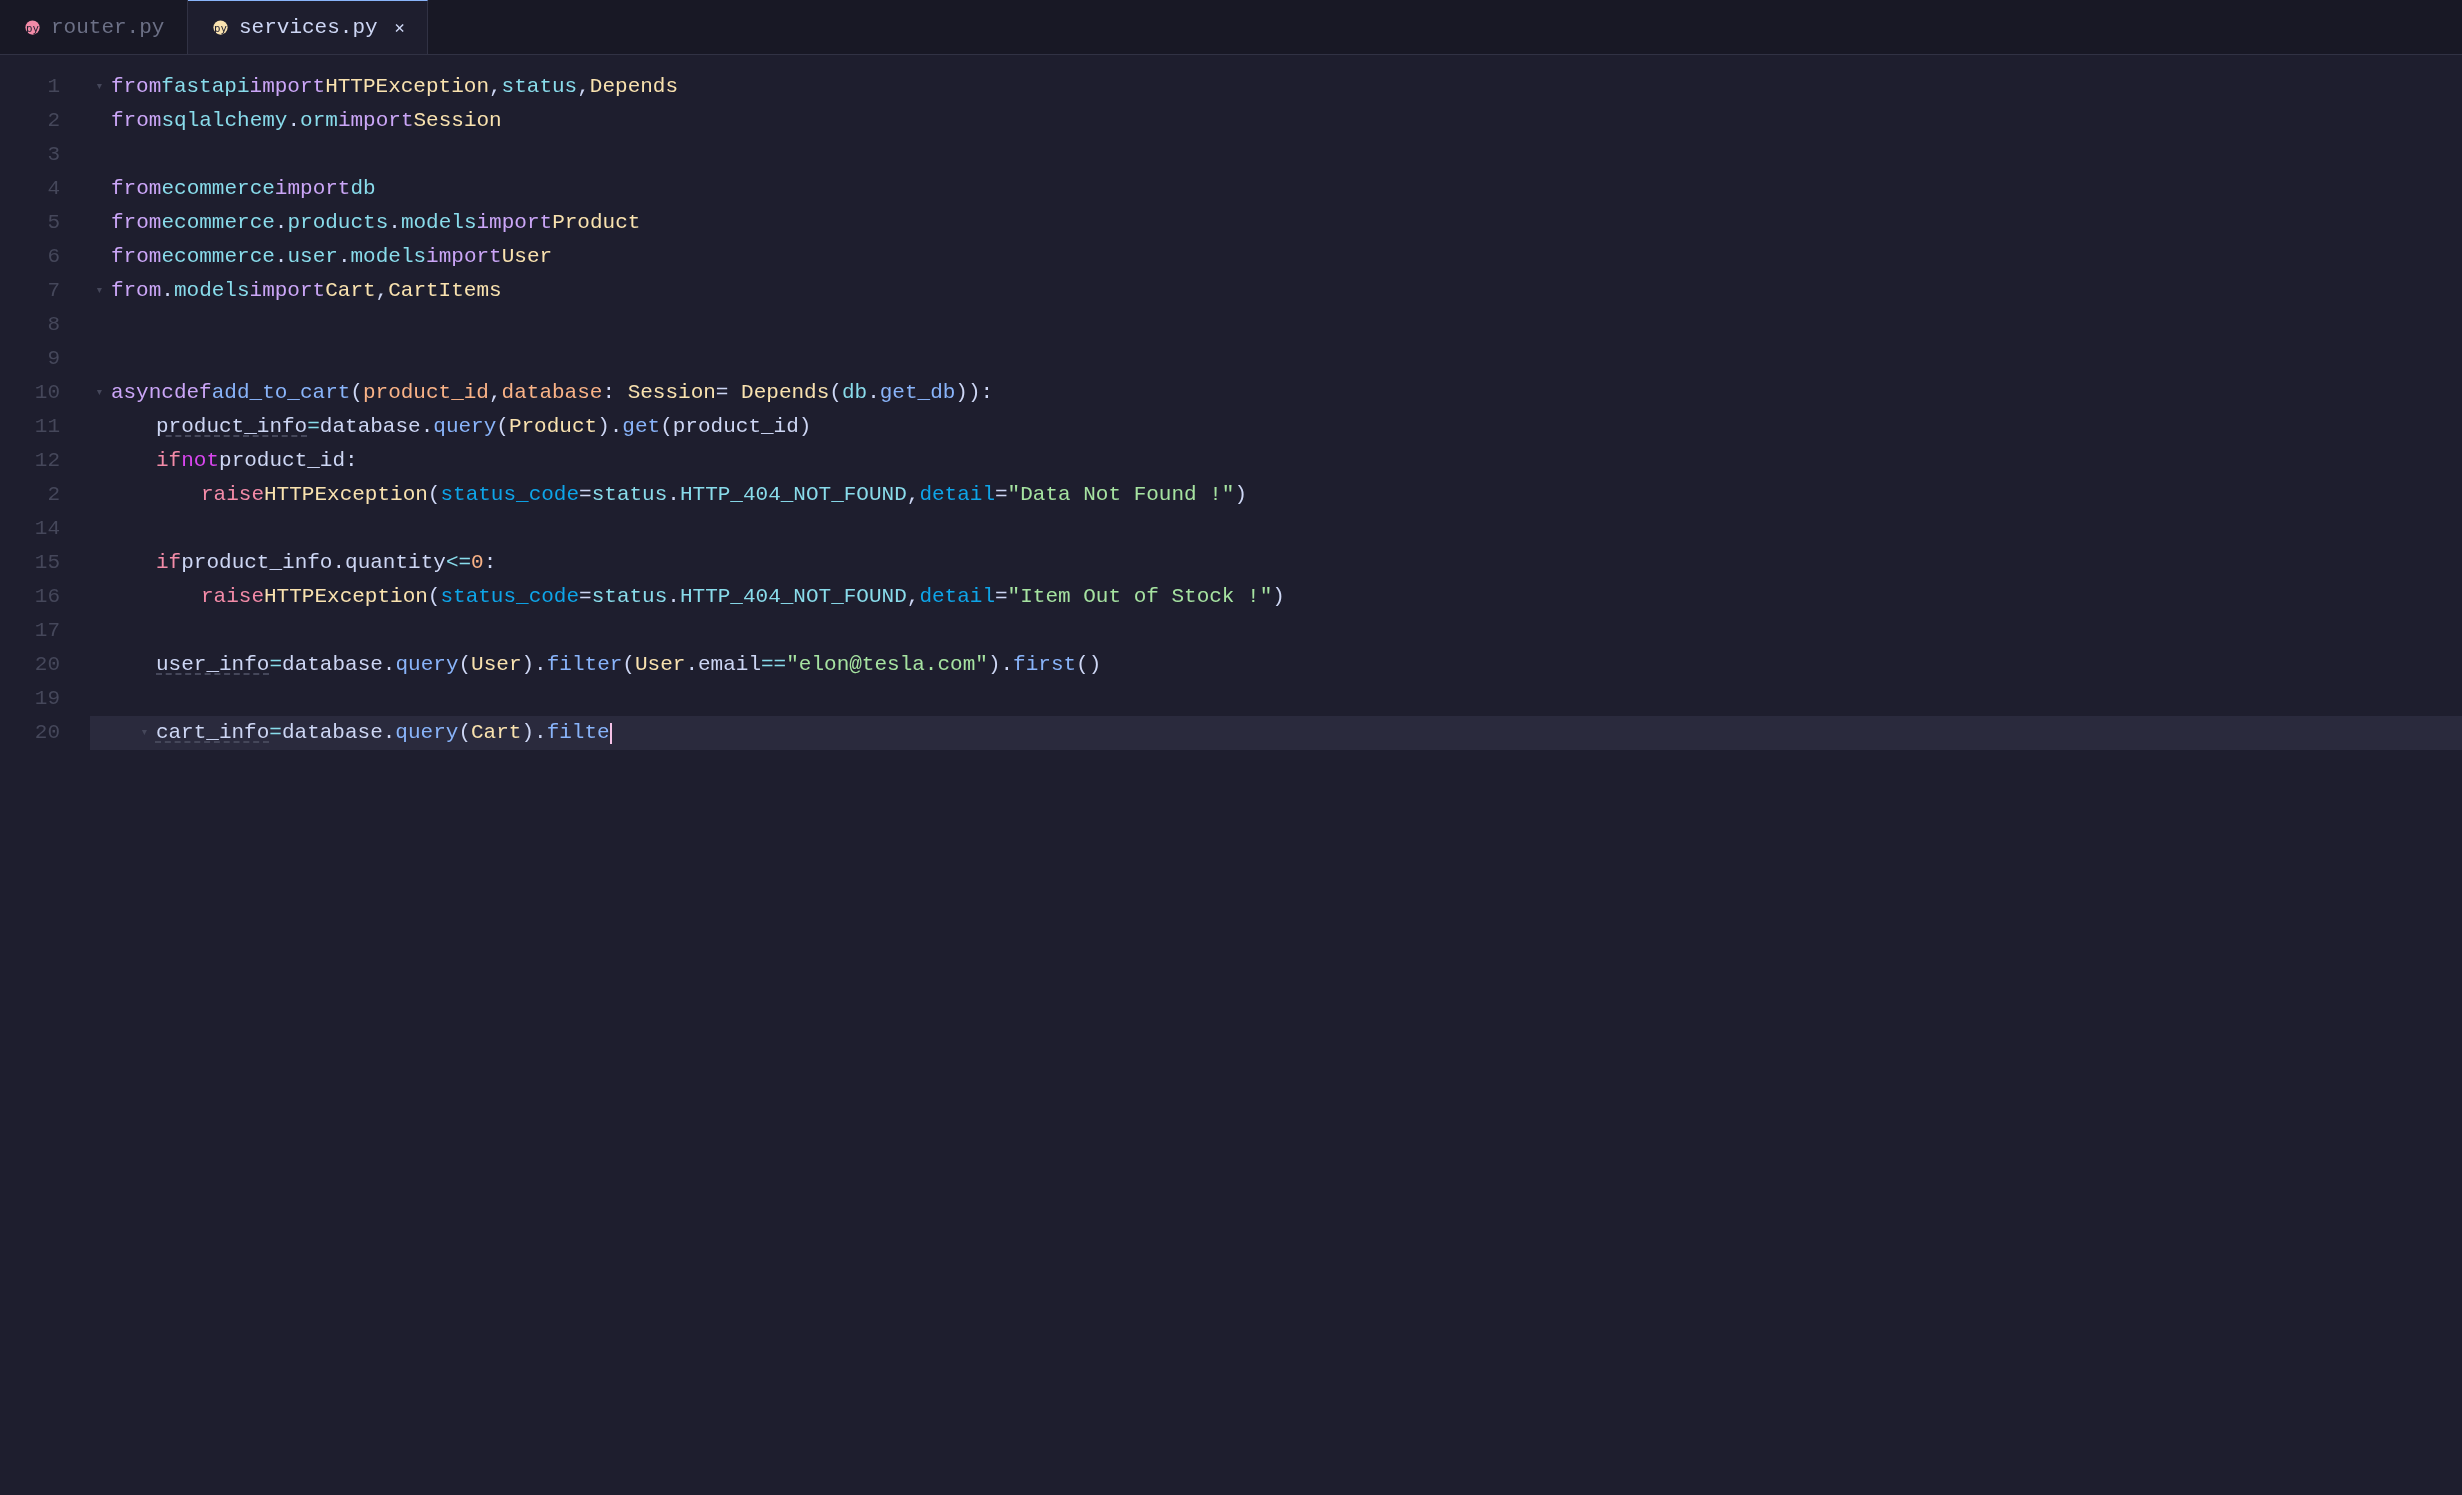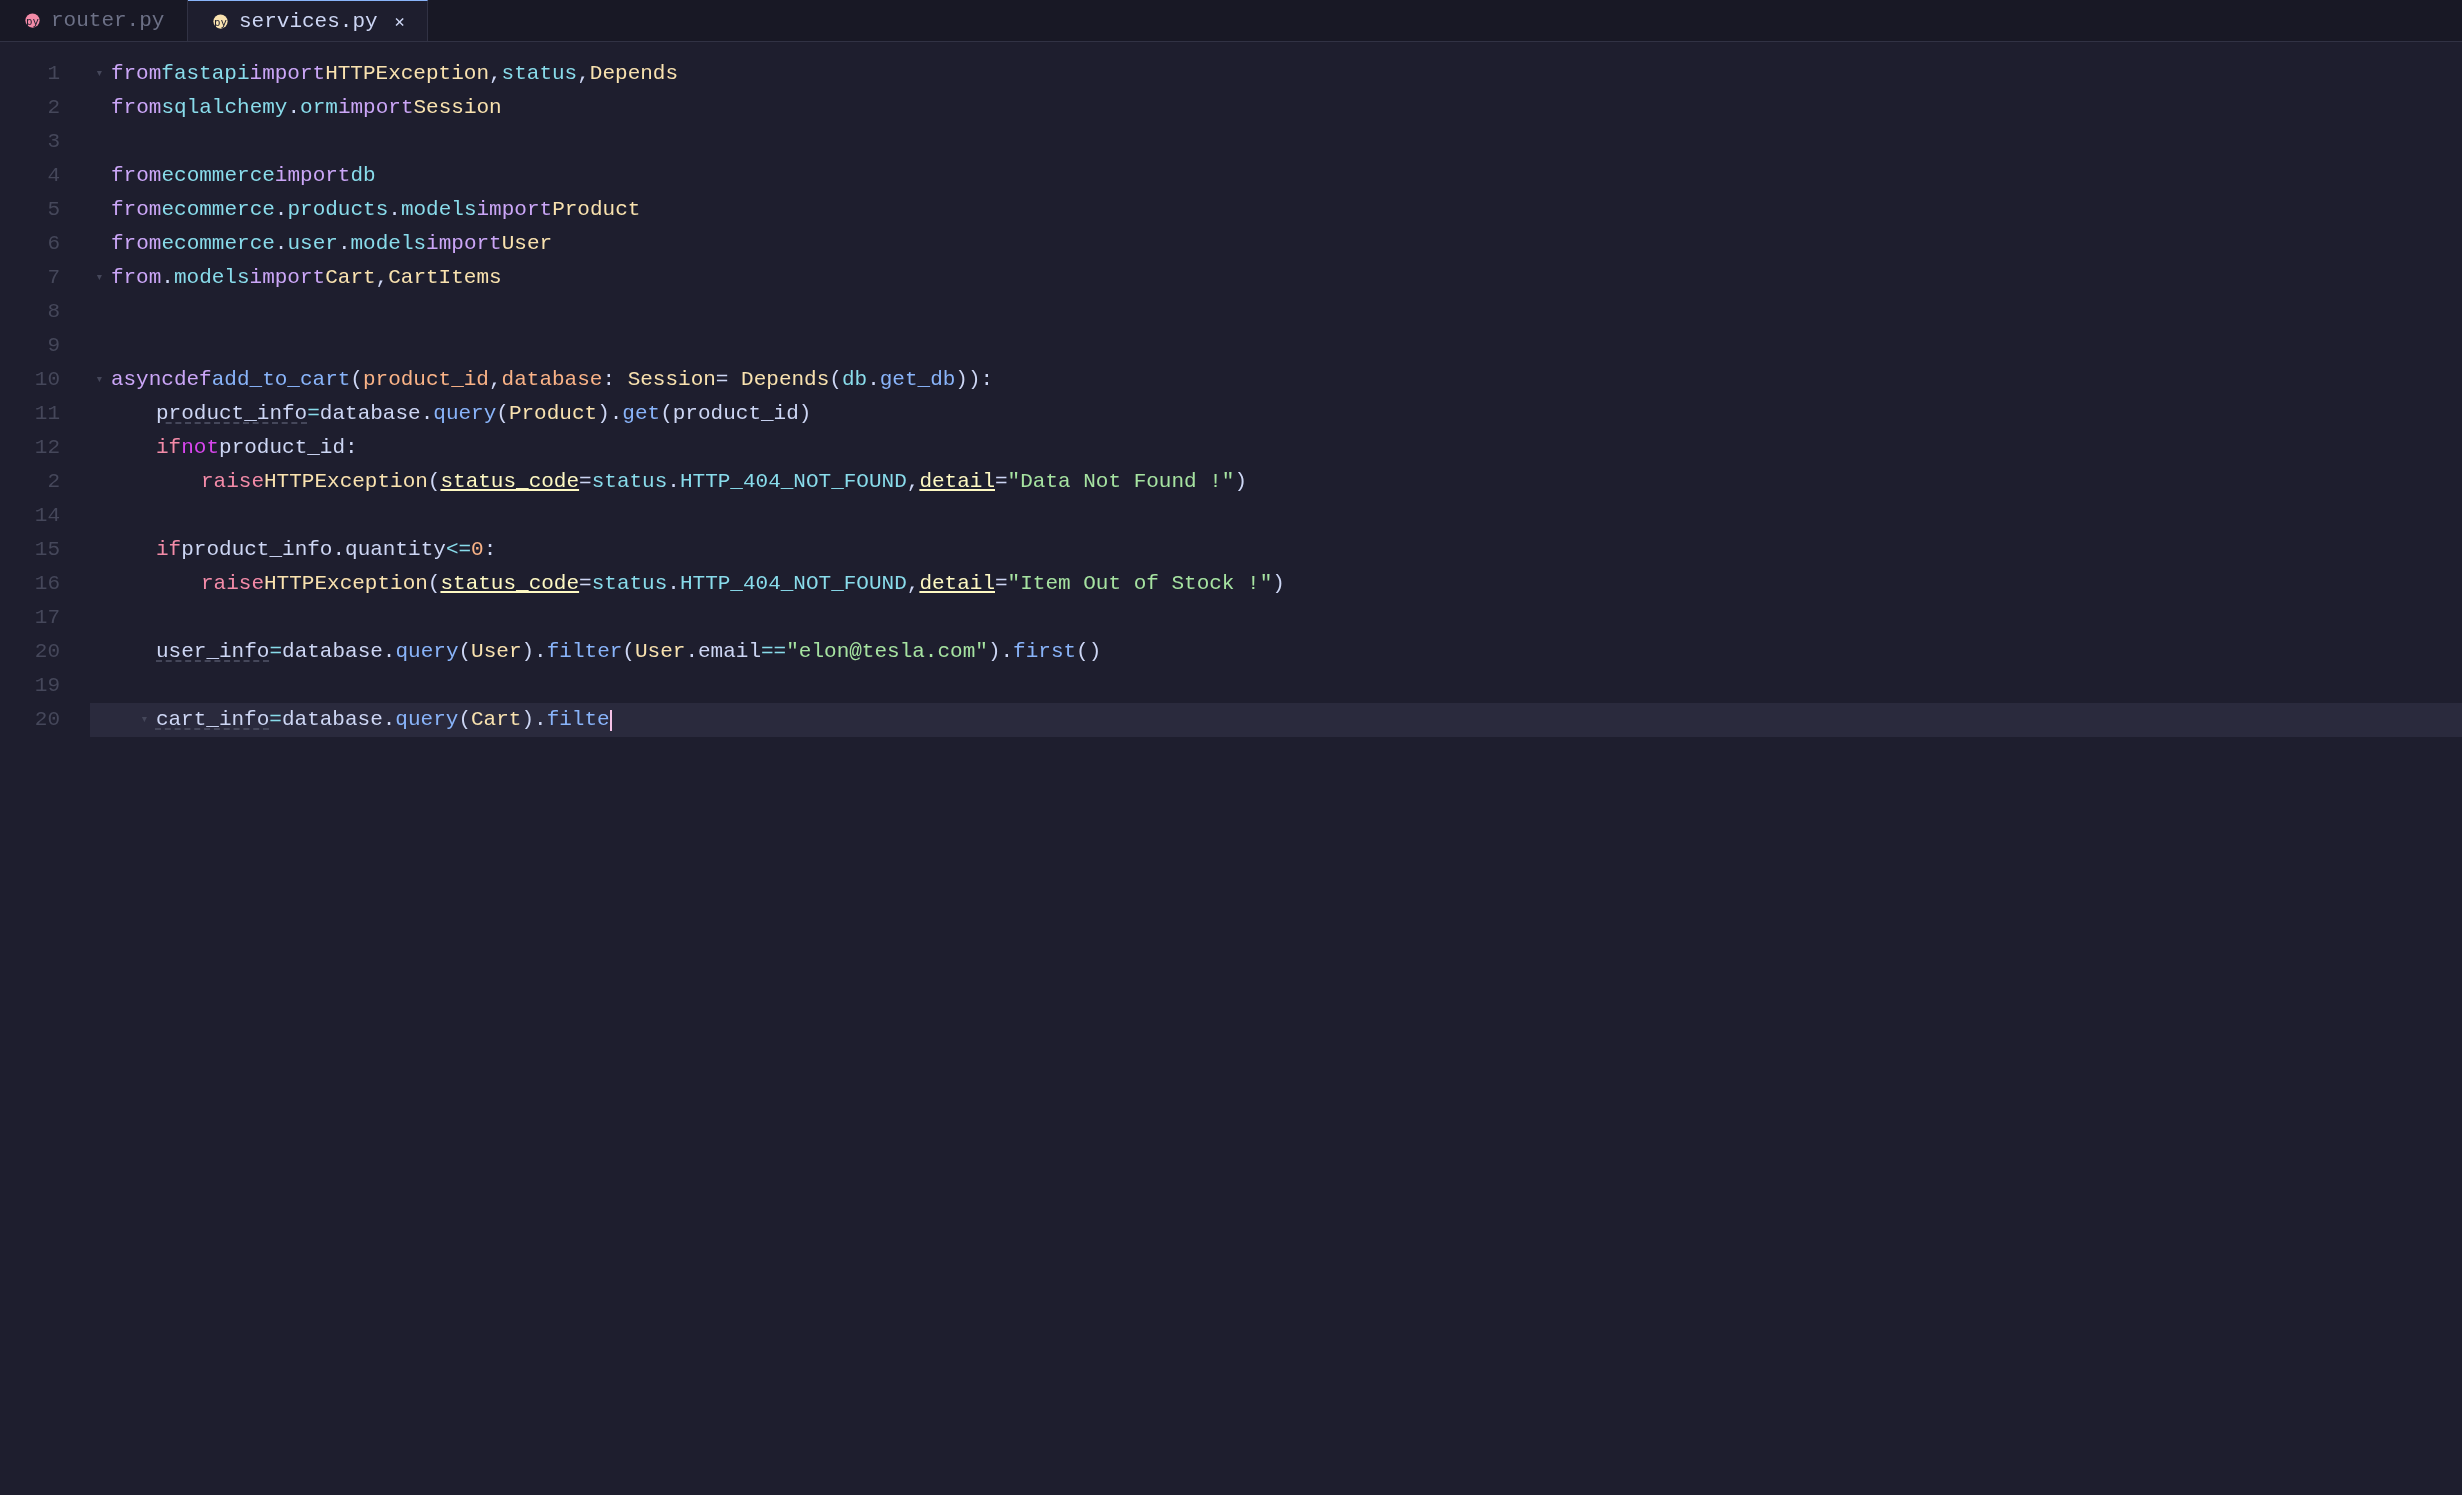--- a/index.html
+++ b/index.html
@@ -21,21 +21,21 @@
     .editor-container {
       display: flex;
       flex-direction: column;
       height: 1495px;
       background-color: #1e1e2e;
     }
 
     .tab-bar {
       display: flex;
       background-color: #181825;
-      height: 42px;
+      height: 55px;
       align-items: center;
       border-bottom: 0.9px solid #313244;
       flex-shrink: 0;
     }
 
     .tab {
       display: flex;
       align-items: center;
       padding: 0 22.6px;
       height: 100%;
@@ -143,21 +143,21 @@
     .kw-raise { color: #f38ba8; }     
 
     .module { color: #89dceb; }        
     .func-name { color: #89b4fa; font-family: Liberation Mono, monospace; }     
     .class-name { color: #f9e2af; }    
     .param { color: #fab387; }         
     .string { color: #a6e3a1; }        
     .operator { color: #89dceb; }      
     .punctuation { color: #cdd6f4; }   
     .variable { color: #cdd6f4; }      
-    .keyword-arg { color: #fef9c3; text-decoration: underline; }   
+    .keyword-arg { color: #0ea5e9; }   
     .number { color: #fab387; }     
 
     .underline-var {
       text-decoration: underline;
       text-underline-offset: 2.8px;
       text-decoration-style: dashed;
       text-decoration-color: #45475a;
     }
 
     .cursor-blink {

